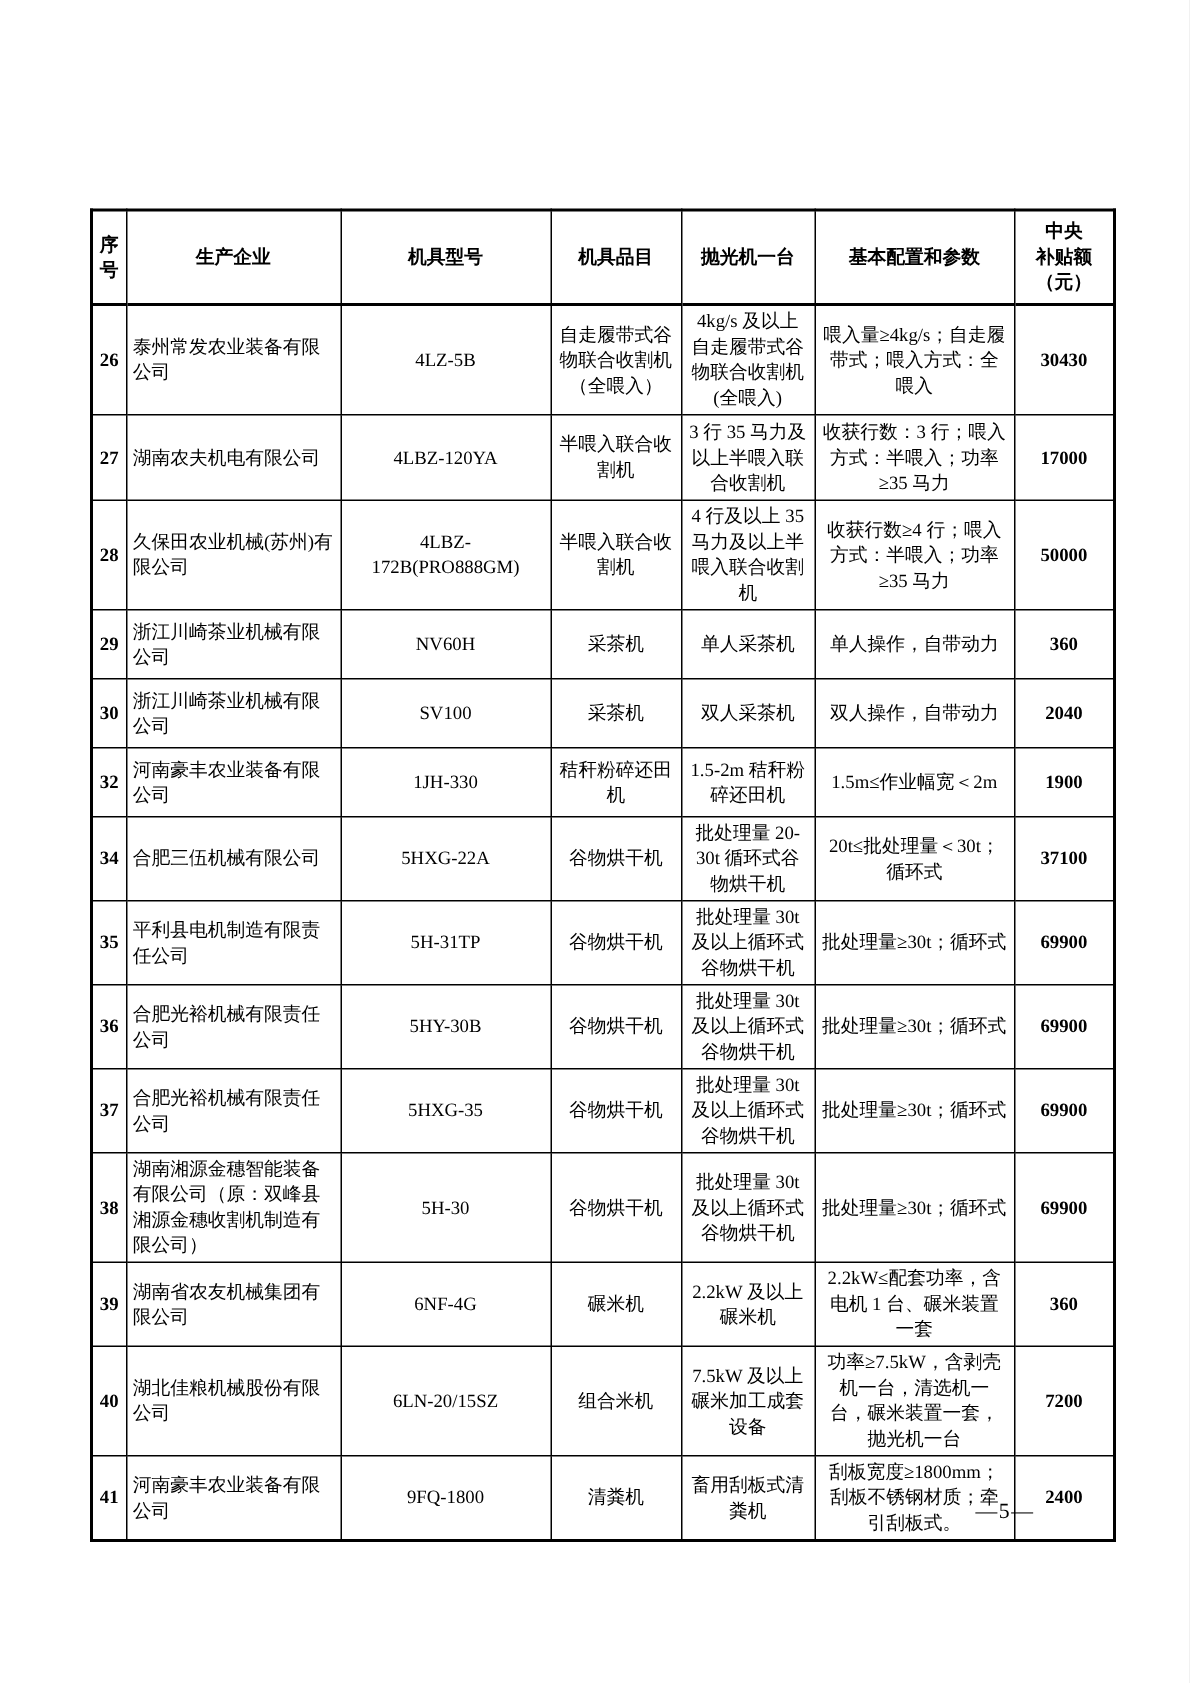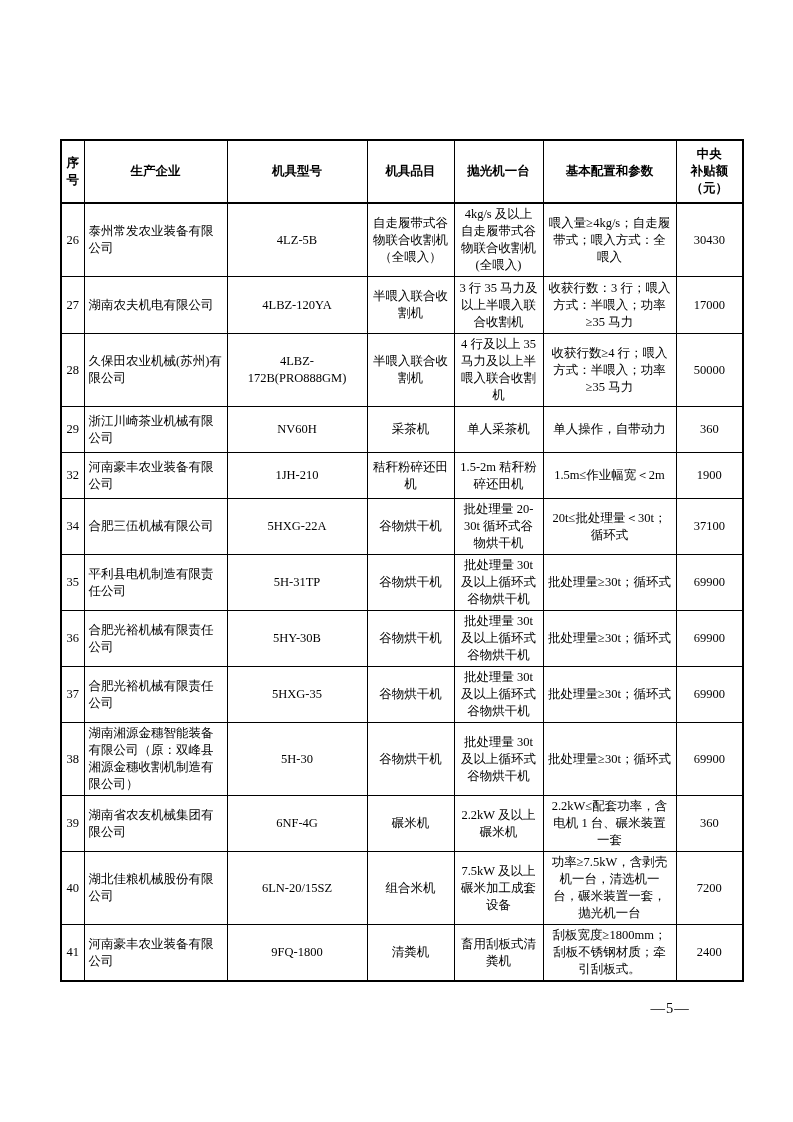--- a/index.html
+++ b/index.html
@@ -37,21 +37,21 @@
     height:57px;
   }
   table.subsidy td {
     font-size:12.5px;
     line-height:17px;
     text-align:center;
     padding:2px 4px;
   }
   table.subsidy td.col-company { text-align:left; }
   table.subsidy td.col-no,
-  table.subsidy td.col-subsidy { padding:14px 1px; }
+  table.subsidy td.col-subsidy { padding:14px 1px;font-weight:bold; }
   .page-number {
     position:absolute;
     left:630px; top:1000px;
     width:80px;
     text-align:center;
     font-size:14.5px;
     font-family:"Liberation Serif", serif;
     letter-spacing:1px;
   }
 </style>
@@ -115,23 +115,32 @@
         <tr style="height: 35px; margin-left: 28px;">
           <td class="col-no">29</td>
           <td class="col-company">浙江川崎茶业机械有限公司</td>
           <td class="col-model">NV60H</td>
           <td class="col-category">采茶机</td>
           <td class="col-tier">单人采茶机</td>
           <td class="col-params">单人操作，自带动力</td>
           <td class="col-subsidy">360</td>
         </tr>
         <tr style="height: 35px;">
+          <td class="col-no">30</td>
+          <td class="col-company">浙江川崎茶业机械有限公司</td>
+          <td class="col-model">SV100</td>
+          <td class="col-category">采茶机</td>
+          <td class="col-tier">双人采茶机</td>
+          <td class="col-params">双人操作，自带动力</td>
+          <td class="col-subsidy">2040</td>
+        </tr>
+        <tr style="height: 35px;">
           <td class="col-no">32</td>
           <td class="col-company">河南豪丰农业装备有限公司</td>
-          <td class="col-model">1JH-210</td>
+          <td class="col-model">1JH-330</td>
           <td class="col-category">秸秆粉碎还田机</td>
           <td class="col-tier">1.5-2m 秸秆粉碎还田机</td>
           <td class="col-params">1.5m≤作业幅宽＜2m</td>
           <td class="col-subsidy">1900</td>
         </tr>
         <tr style="height: 53px;">
           <td class="col-no">34</td>
           <td class="col-company">合肥三伍机械有限公司</td>
           <td class="col-model">5HXG-22A</td>
           <td class="col-category">谷物烘干机</td>

